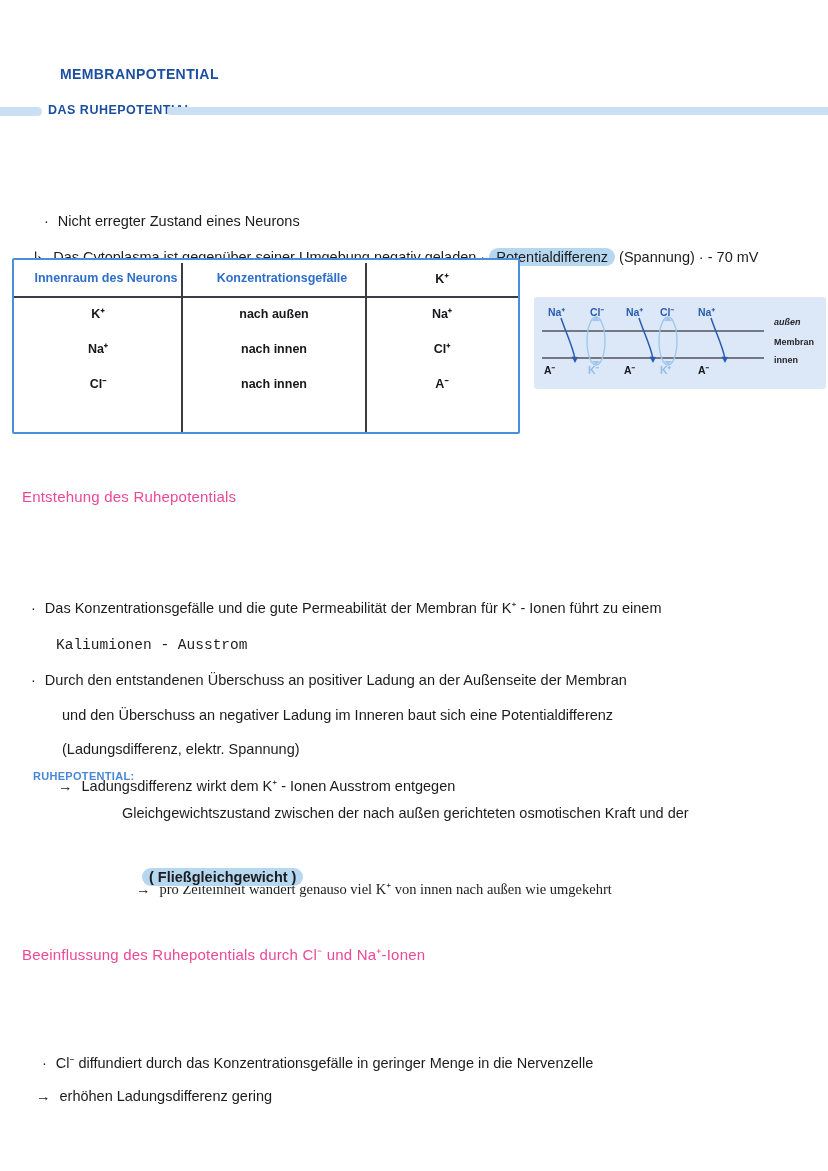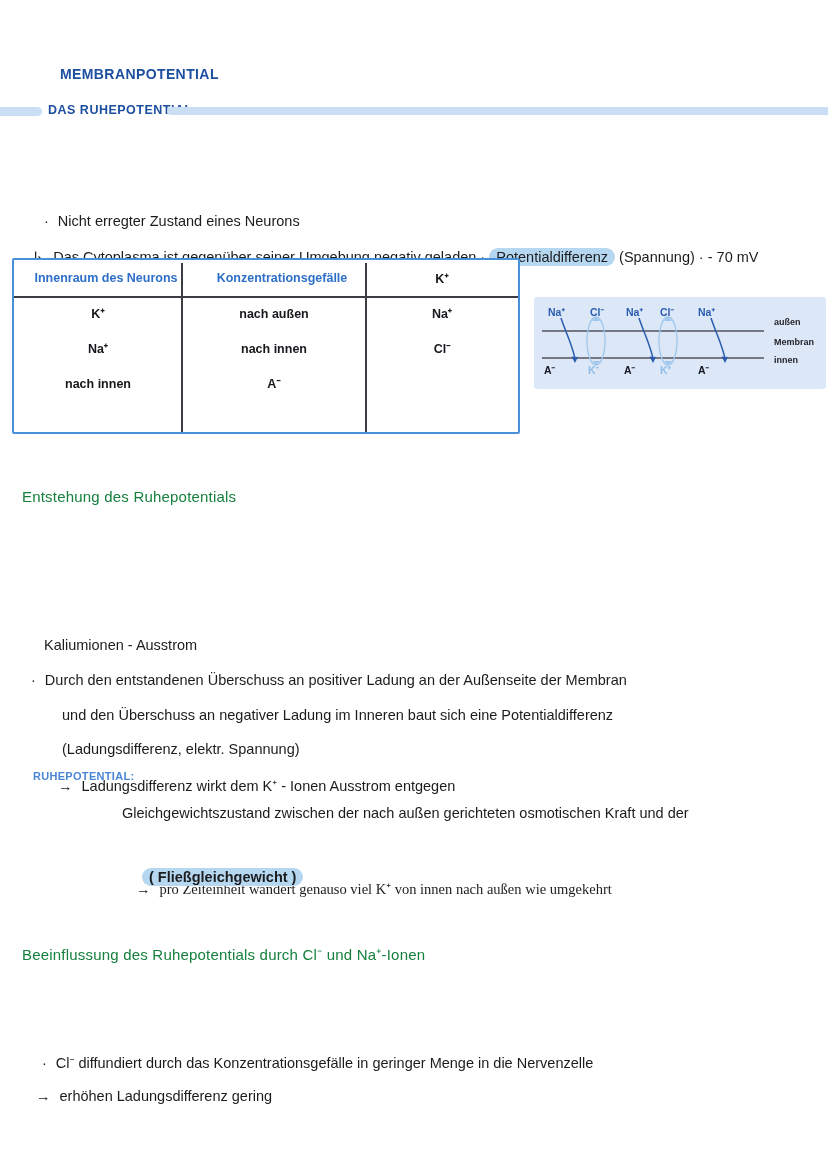--- a/index.html
+++ b/index.html
@@ -5,21 +5,21 @@
   html,body{margin:0;padding:0;background:#fff;}
   .page{
     position:relative;width:828px;height:1171px;background:#ffffff;
     font-family:"Liberation Sans",sans-serif;color:#1c1c1e;overflow:hidden;
   }
   .abs{position:absolute;white-space:nowrap;}
   
   .doc-title{font-size:14px;font-weight:700;letter-spacing:.4px;color:#1d4fa1;}
   .doc-subtitle{font-size:12.5px;font-weight:700;letter-spacing:.5px;color:#1d4fa1;}
   .bar{position:absolute;background:#cbdff4;border-radius:5px;}
-  .section-heading{font-size:15px;color:#15803d;letter-spacing:.2px;}
+  .section-heading{font-size:15px;color:#ec4899;letter-spacing:.2px;}
   
   .line{font-size:14.5px;color:#1c1c1e;margin-top:39px;}
   .marker{display:inline-block;margin-right:9px;color:#1c1c1e;}
   .hl{background:#b5d7f0;border-radius:9px;padding:1px 7px;}
   
   .notes-table{position:absolute;left:12px;top:258px;width:508px;height:176px;
     border:2px solid #4a90d9;border-radius:2px;box-sizing:border-box;background:#fff;}
   .notes-table .vline{position:absolute;top:3px;bottom:0;width:1.5px;background:#3c3c44;}
   .notes-table .hline{position:absolute;left:0;right:0;top:36px;height:1.5px;background:#3c3c44;}
   .t-grid{position:absolute;inset:0;display:grid;grid-template-columns:168px 184px 152px;
@@ -68,20 +68,21 @@
       <div class="t-cell th">Konzentrationsgefälle</div>
 
       <div class="t-cell td">K⁺</div>
       <div class="t-cell td">K⁺</div>
       <div class="t-cell td">nach außen</div>
 
       <div class="t-cell td">Na⁺</div>
       <div class="t-cell td">Na⁺</div>
       <div class="t-cell td">nach innen</div>
 
+      <div class="t-cell td">Cl⁺</div>
       <div class="t-cell td">Cl⁻</div>
       <div class="t-cell td">nach innen</div>
 
       <div class="t-cell td">A⁻</div>
       <div class="t-cell td"></div>
       <div class="t-cell td"></div>
     </div>
   </div>
 
   <div class="diagram">
@@ -110,28 +111,31 @@
     <span class="ion" style="left:92px;top:8px;">Na⁺</span>
     <span class="ion" style="left:126px;top:8px;">Cl⁻</span>
     <span class="ion" style="left:164px;top:8px;">Na⁺</span>
 
     <span class="ion dark" style="left:10px;top:66px;">A⁻</span>
     <span class="ion light" style="left:54px;top:66px;">K⁻</span>
     <span class="ion dark" style="left:90px;top:66px;">A⁻</span>
     <span class="ion light" style="left:126px;top:66px;">K⁺</span>
     <span class="ion dark" style="left:164px;top:66px;">A⁻</span>
 
-    <span class="mem-label" style="top:20px;">außen</span>
+    <span class="mem-label" style="top:20px;font-style:italic;">außen</span>
     <span class="mem-label" style="top:40px;">Membran</span>
     <span class="mem-label" style="top:58px;">innen</span>
   </div>
 
   <div class="abs section-heading" style="left:22px;top:488px;">Entstehung des Ruhepotentials</div>
 
-  <div class="abs line" style="left:44px;top:598px;">Kaliumionen - Ausstrom</div>
+  <div class="abs line" style="left:31px;top:558px;">
+    <span class="marker">·</span><span>Das Konzentrationsgefälle und die gute Permeabilität der Membran für K⁺ - Ionen führt zu einem</span>
+  </div>
+  <div class="abs line" style="left:56px;top:598px;font-family:Liberation Mono, monospace;">Kaliumionen - Ausstrom</div>
 
   <div class="abs line" style="left:31px;top:633px;">
     <span class="marker">·</span><span>Durch den entstandenen Überschuss an positiver Ladung an der Außenseite der Membran</span>
   </div>
   <div class="abs line" style="left:62px;top:668px;">und den Überschuss an negativer Ladung im Inneren baut sich eine Potentialdifferenz</div>
   <div class="abs line" style="left:62px;top:702px;">(Ladungsdifferenz, elektr. Spannung)</div>
 
   <div class="abs line" style="left:58px;top:736px;">
     <span class="marker">→</span><span>Ladungsdifferenz wirkt dem K⁺ - Ionen Ausstrom entgegen</span>
   </div>

